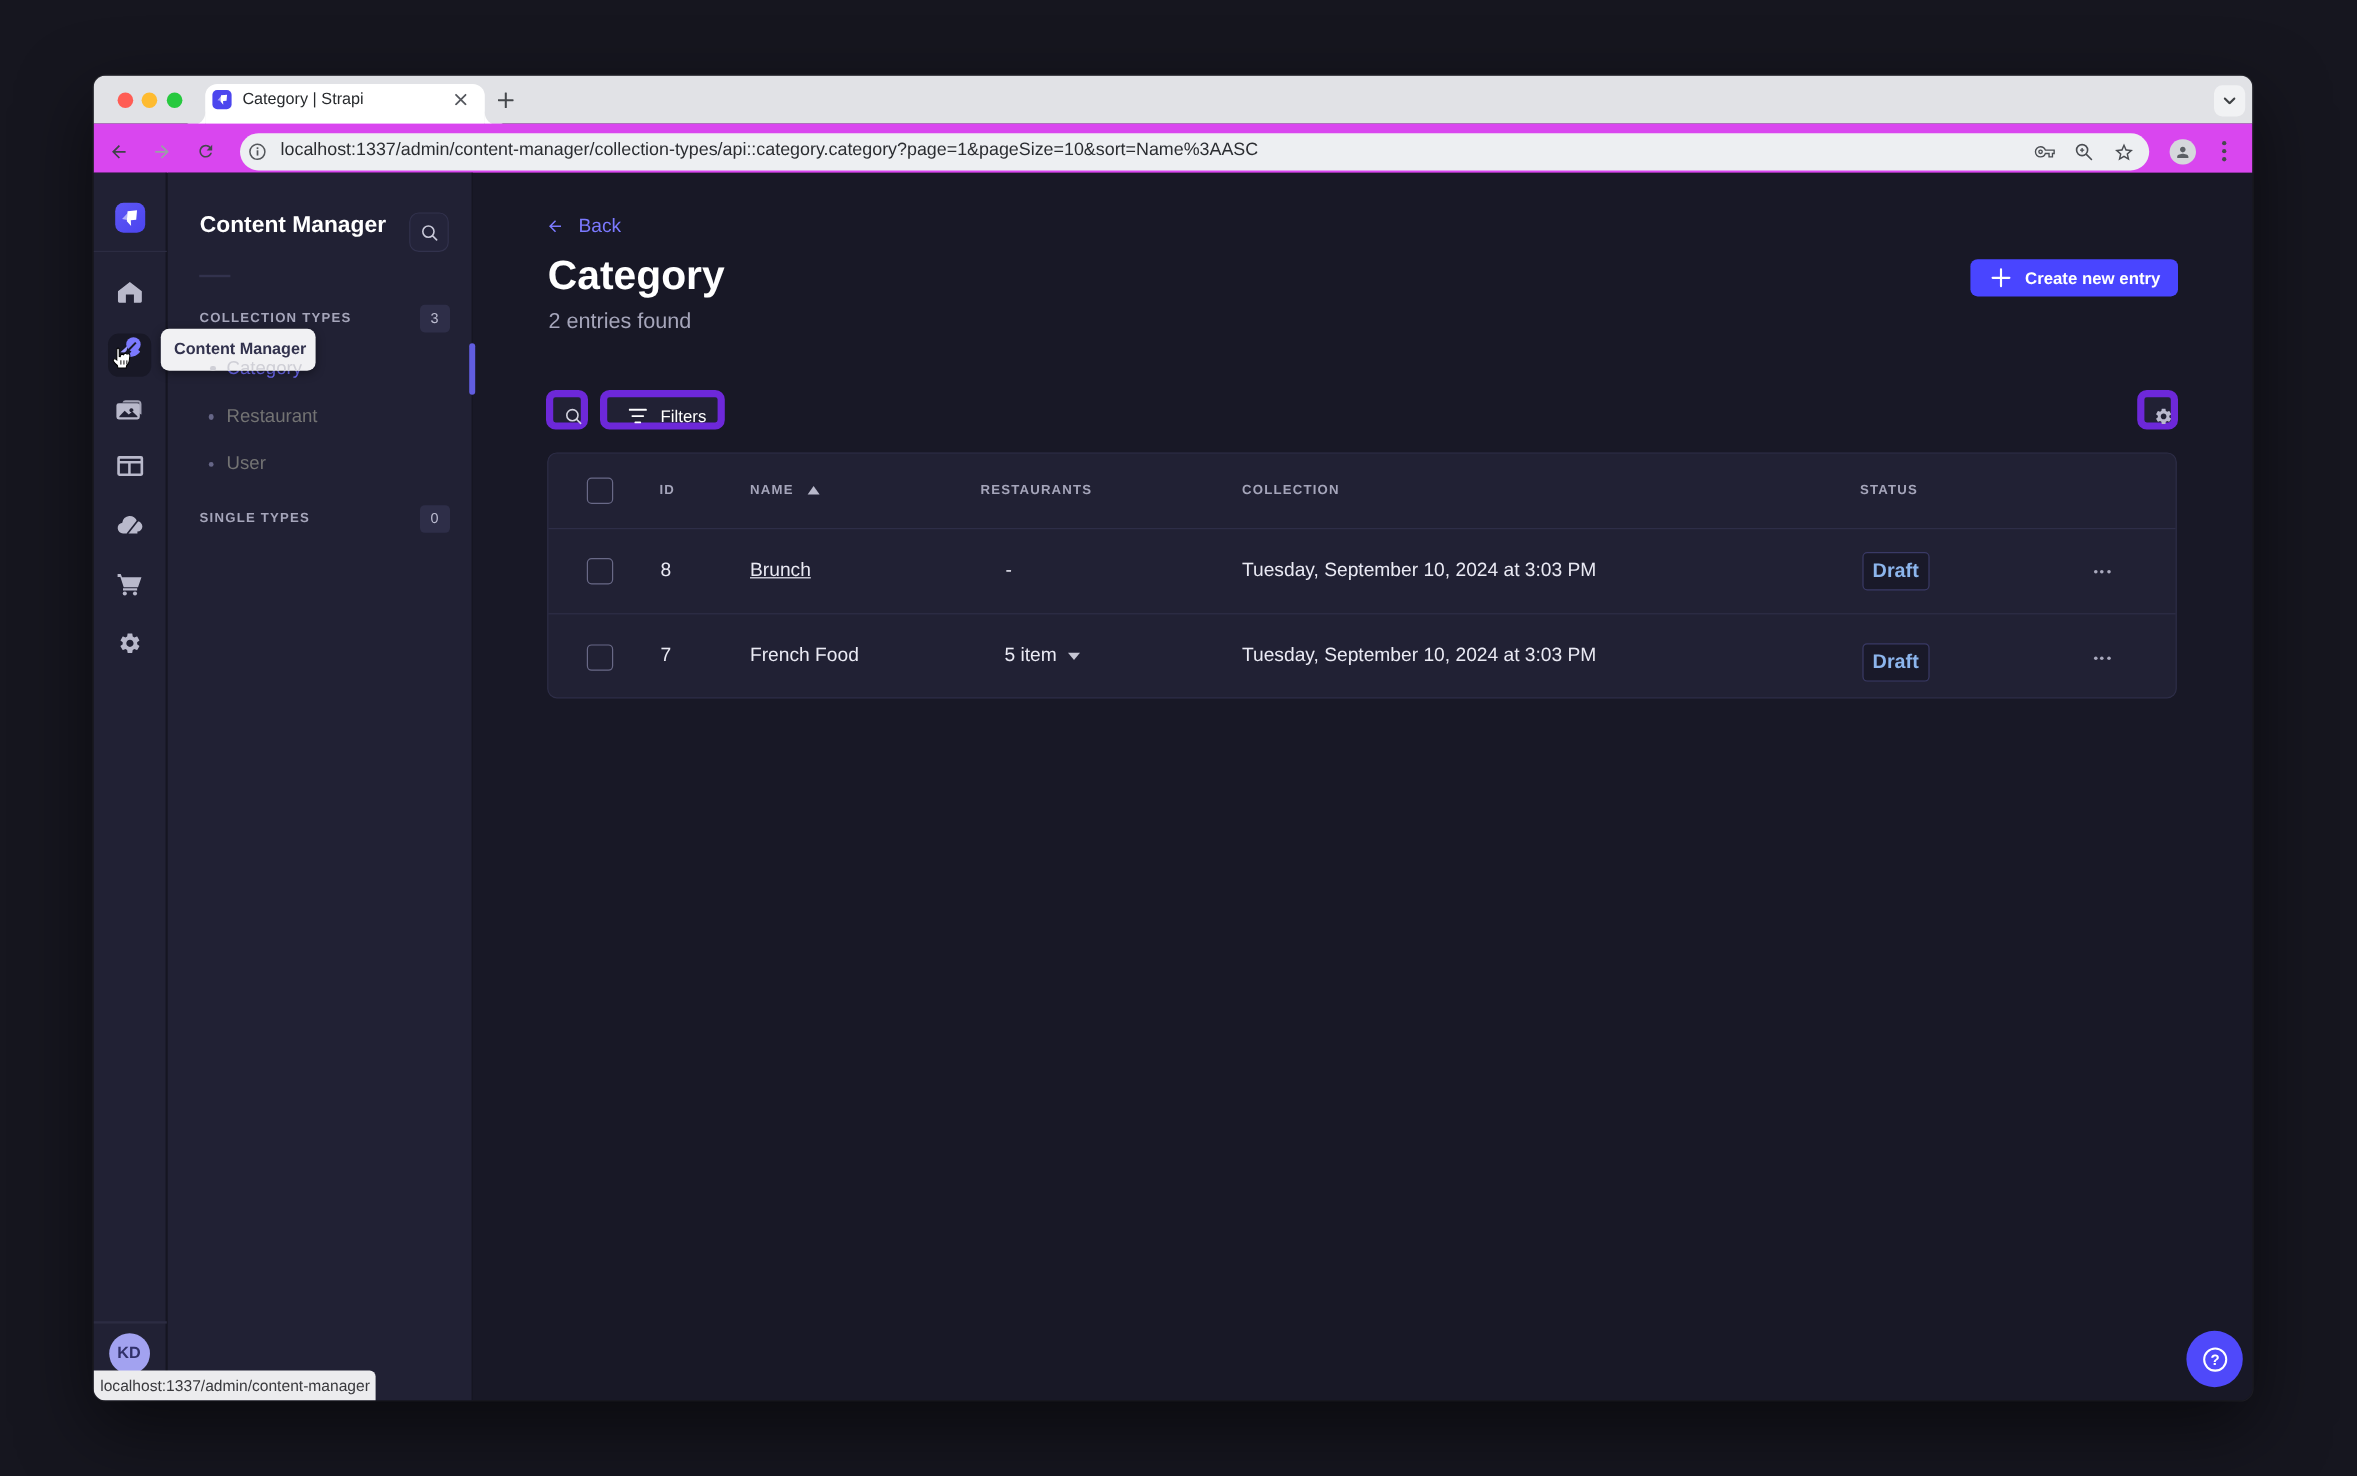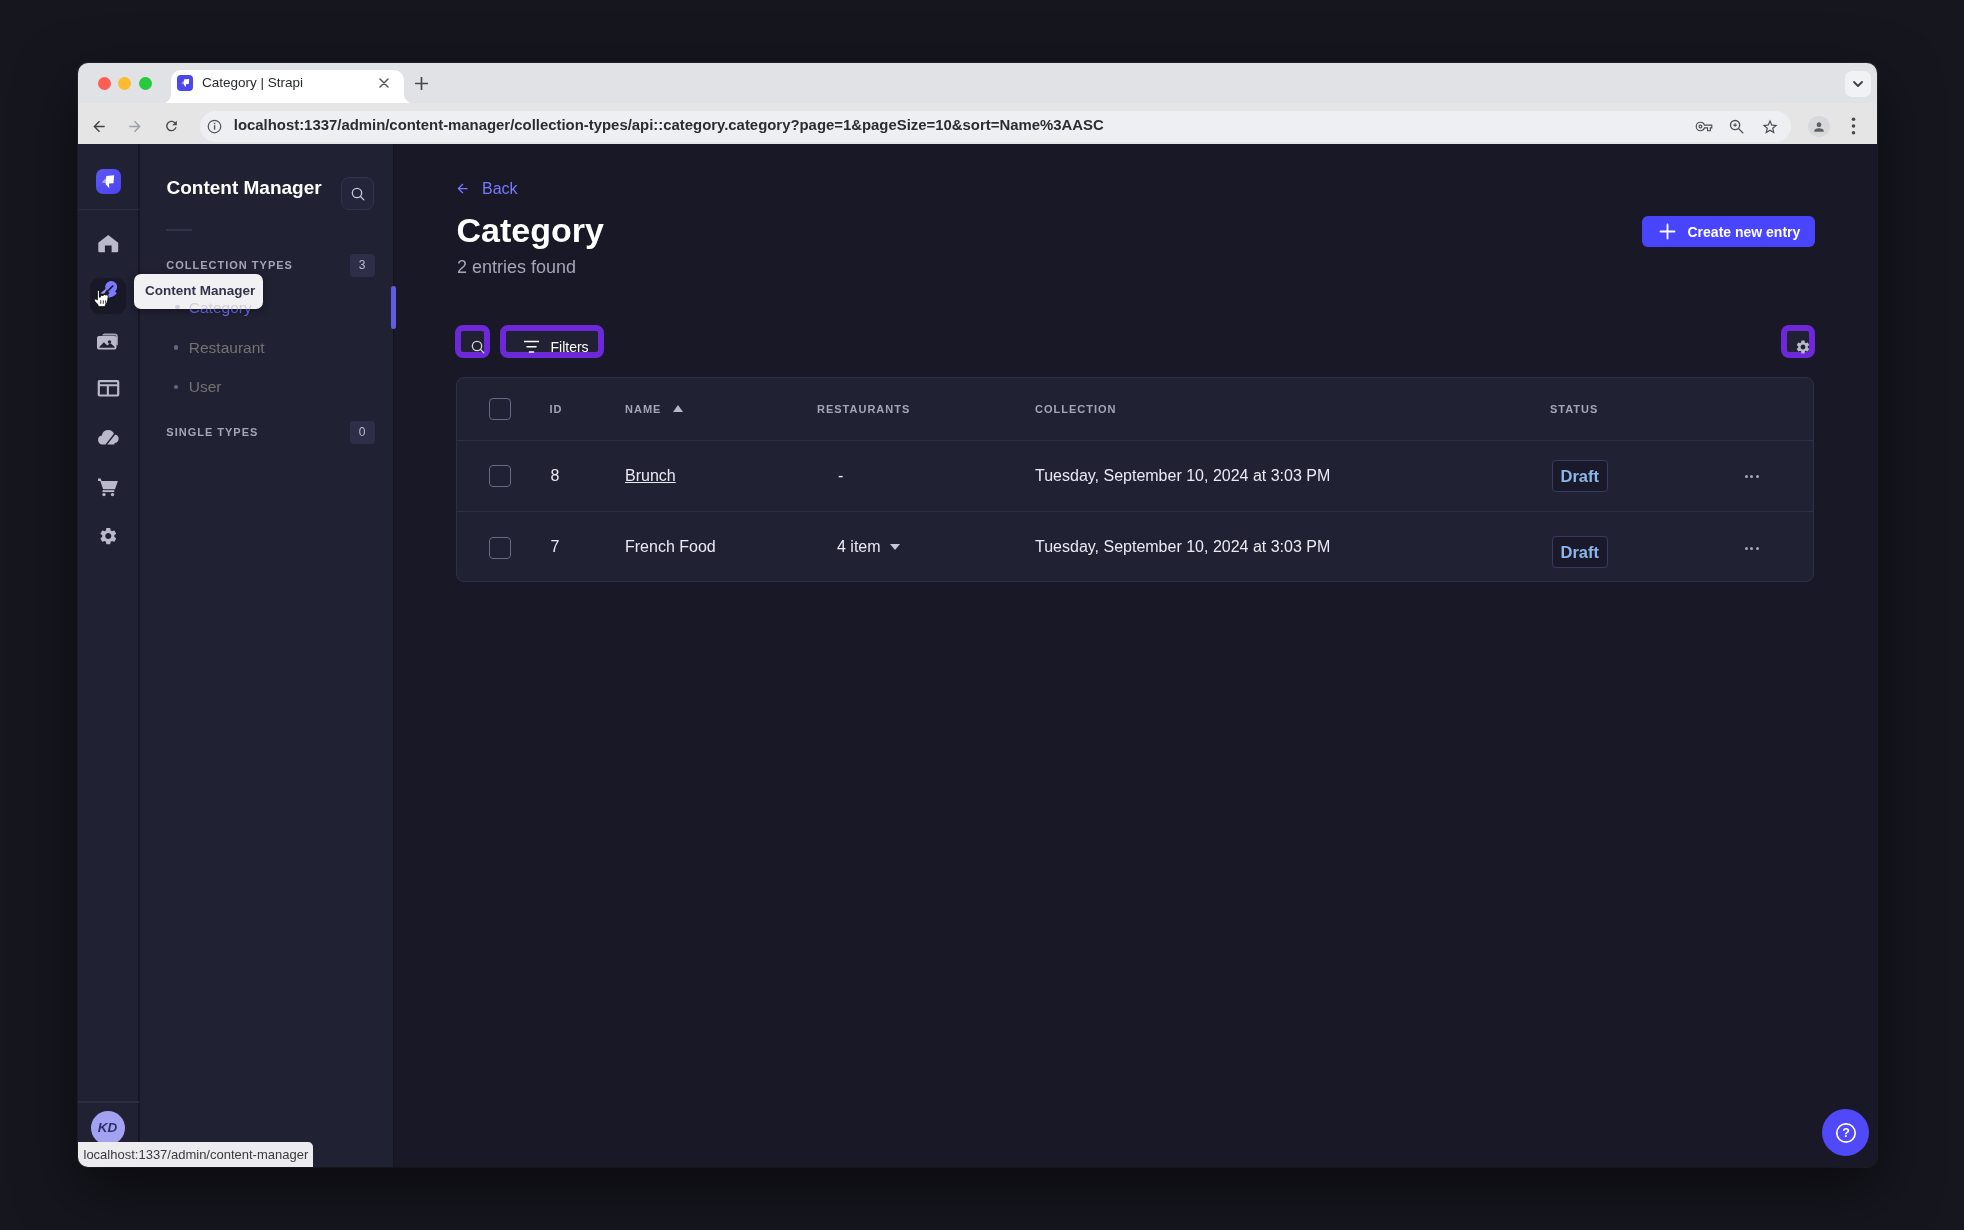--- a/index.html
+++ b/index.html
@@ -11,21 +11,21 @@
   
   #tabstrip { position:absolute; left:0; top:0; width:100%; height:40px; background:#e1e2e6; }
   .light { position:absolute; top:13.5px; width:13.2px; height:13.2px; border-radius:50%; }
   #tab { position:absolute; left:92.9px; top:6.5px; width:233.4px; height:34px; background:#fff;
          border-radius:10px 10px 0 0; }
   .tabcurve { position:absolute; bottom:0; width:10px; height:10px; background:#fff; }
   .tabcurve i { position:absolute; width:20px; height:20px; border-radius:50%; background:#e1e2e6; top:-10px;}
   #favicon { position:absolute; left:6.1px; top:5.5px; width:16px; height:16px; border-radius:4px;
              background:#4c46ee; }
   #tabtitle { position:absolute; left:31.1px; top:3.5px; font-size:13.5px; color:#272a2d; line-height:20px;}
-  #toolbar { position:absolute; left:0; top:40px; width:100%; height:41px; background:#e5e5e5;font-weight:bold; }
+  #toolbar { position:absolute; left:0; top:40px; width:100%; height:41px; background:#d946ef; }
   #pill { position:absolute; left:121.5px; top:7.8px; width:1591px; height:31px; border-radius:15.5px; background:#edeff2; }
   .cicon { position:absolute; }
   #chevbtn { position:absolute; left:1766.5px; top:8px; width:26px; height:26px; border-radius:7px; background:#f1f2f4; }
   #urltext { position:absolute; left:155.8px; top:0; height:41px; line-height:45px; font-size:14.9px; color:#2b2d31; letter-spacing:0px; white-space:nowrap;}
   #avatarchrome { position:absolute; left:1730px; top:12.5px; width:21.5px; height:21.5px; border-radius:50%; background:#d6d8dc; }
   
   #app { position:absolute; left:0; top:81px; width:1799px; height:1023px; background:#181826; }
   #rail { position:absolute; left:0; top:0; width:60.5px; height:100%; background:#212134; border-right:1.5px solid #15151f; }
   #subnav { position:absolute; left:62px; top:0; width:253.5px; height:100%; background:#212134; border-right:1.5px solid #15151f; }
   .hr-rail { position:absolute; left:0; width:60.5px; height:1.5px; background:#2c2c42; }
@@ -203,21 +203,21 @@
         <circle cx="34.5" cy="17.6" r="1.7"></circle>
       </g>
     </svg>
 
     <svg class="railicon" style="top:381.5px;" width="60.5" height="20" viewBox="0 0 60.5 20">
       <g transform="translate(20.2,0) scale(0.84)">
         <path d="M19.14,12.94c0.04-0.3,0.06-0.61,0.06-0.94c0-0.32-0.02-0.64-0.07-0.94l2.03-1.58c0.18-0.14,0.23-0.41,0.12-0.61 l-1.92-3.32c-0.12-0.22-0.37-0.29-0.59-0.22l-2.39,0.96c-0.5-0.38-1.03-0.7-1.62-0.94L14.4,2.81c-0.04-0.24-0.24-0.41-0.48-0.41 h-3.84c-0.24,0-0.43,0.17-0.47,0.41L9.25,5.35C8.66,5.59,8.12,5.92,7.63,6.29L5.24,5.33c-0.22-0.08-0.47,0-0.59,0.22L2.74,8.87 C2.62,9.08,2.66,9.34,2.86,9.48l2.03,1.58C4.84,11.36,4.8,11.69,4.8,12s0.02,0.64,0.07,0.94l-2.03,1.58 c-0.18,0.14-0.23,0.41-0.12,0.61l1.92,3.32c0.12,0.22,0.37,0.29,0.59,0.22l2.39-0.96c0.5,0.38,1.03,0.7,1.62,0.94l0.36,2.54 c0.05,0.24,0.24,0.41,0.48,0.41h3.84c0.24,0,0.44-0.17,0.47-0.41l0.36-2.54c0.59-0.24,1.13-0.56,1.62-0.94l2.39,0.96 c0.22,0.08,0.47,0,0.59-0.22l1.92-3.32c0.12-0.22,0.07-0.47-0.12-0.61L19.14,12.94z M12,15.6c-1.98,0-3.6-1.62-3.6-3.6 s1.62-3.6,3.6-3.6s3.6,1.62,3.6,3.6S13.98,15.6,12,15.6z" fill="#b9b9cb"></path>
       </g>
     </svg>
 
-    <div style="position:absolute; left:12.5px; top:967px; width:34px; height:34px; border-radius:50%; background:#a2a2f0; color:#31316a; font-size:13.5px; font-weight:bold; text-align:center; line-height:34px;font-style:italic;">KD</div>
+    <div style="position:absolute; left:12.5px; top:967px; width:34px; height:34px; border-radius:50%; background:#a2a2f0; color:#31316a; font-size:13.5px; font-weight:bold; text-align:center; line-height:34px;">KD</div>
 
     <div id="snavtitle">Content Manager</div>
     <div id="snavsearch">
         <svg style="position:absolute;left:8px;top:8px;" width="16" height="16" viewBox="0 0 24 24">
           <circle cx="10.5" cy="10.5" r="7" fill="none" stroke="#c8c8d8" stroke-width="2"></circle>
           <path d="M15.8 15.8l5 5" stroke="#c8c8d8" stroke-width="2" stroke-linecap="round"></path>
         </svg>
       </div>
     <div id="snavdiv"></div>
     <div class="sectlabel" style="top:114.5px;">COLLECTION TYPES</div>
@@ -281,21 +281,21 @@
       <div class="statusbadge" style="top:82px;">Draft</div>
       <div class="dots" style="top:96px;">
           <i style="left:0;"></i>
           <i style="left:5.4px;"></i>
           <i style="left:10.8px;"></i>
         </div>
 
       <div class="cb" style="top:159px;"></div>
       <div class="cell" style="left:93.5px; top:159.5px;">7</div>
       <div class="cell" style="left:168px; top:159.5px;">French Food</div>
-      <div class="cell" style="left:380px; top:159.5px;">4 item</div>
+      <div class="cell" style="left:380px; top:159.5px;">5 item</div>
       <div class="tri-down" style="position:absolute; left:433px; top:166px;"></div>
       <div class="cell" style="left:578px; top:159.5px;">Tuesday, September 10, 2024 at 3:03 PM</div>
       <div class="statusbadge" style="top:157.5px;">Draft</div>
       <div class="dots" style="top:167.5px;">
           <i style="left:0;"></i>
           <i style="left:5.4px;"></i>
           <i style="left:10.8px;"></i>
         </div>
     </div>
 

